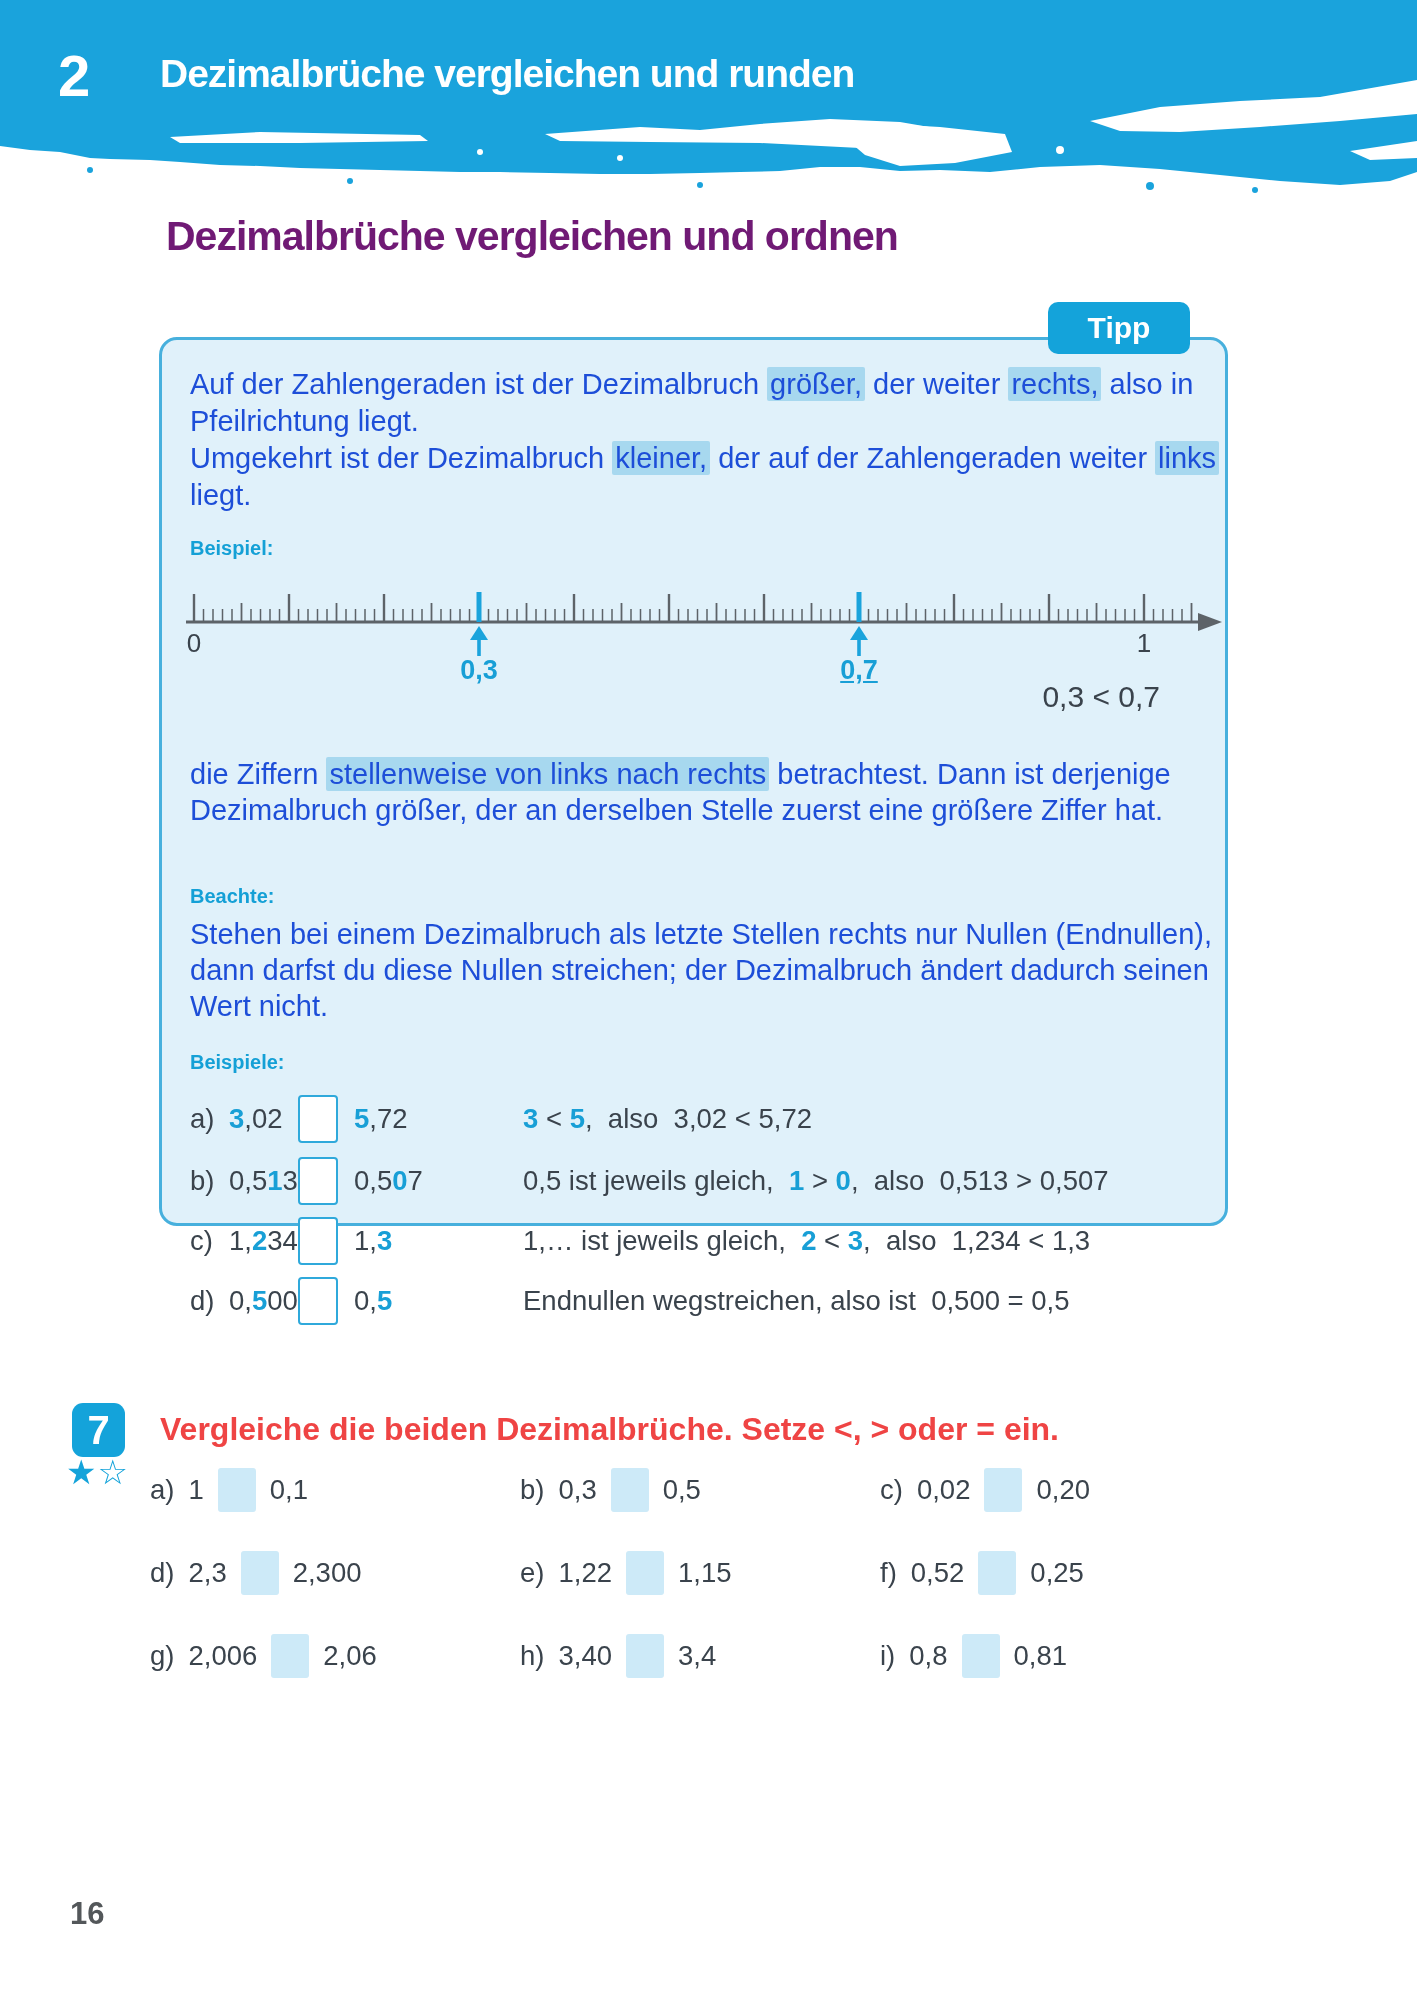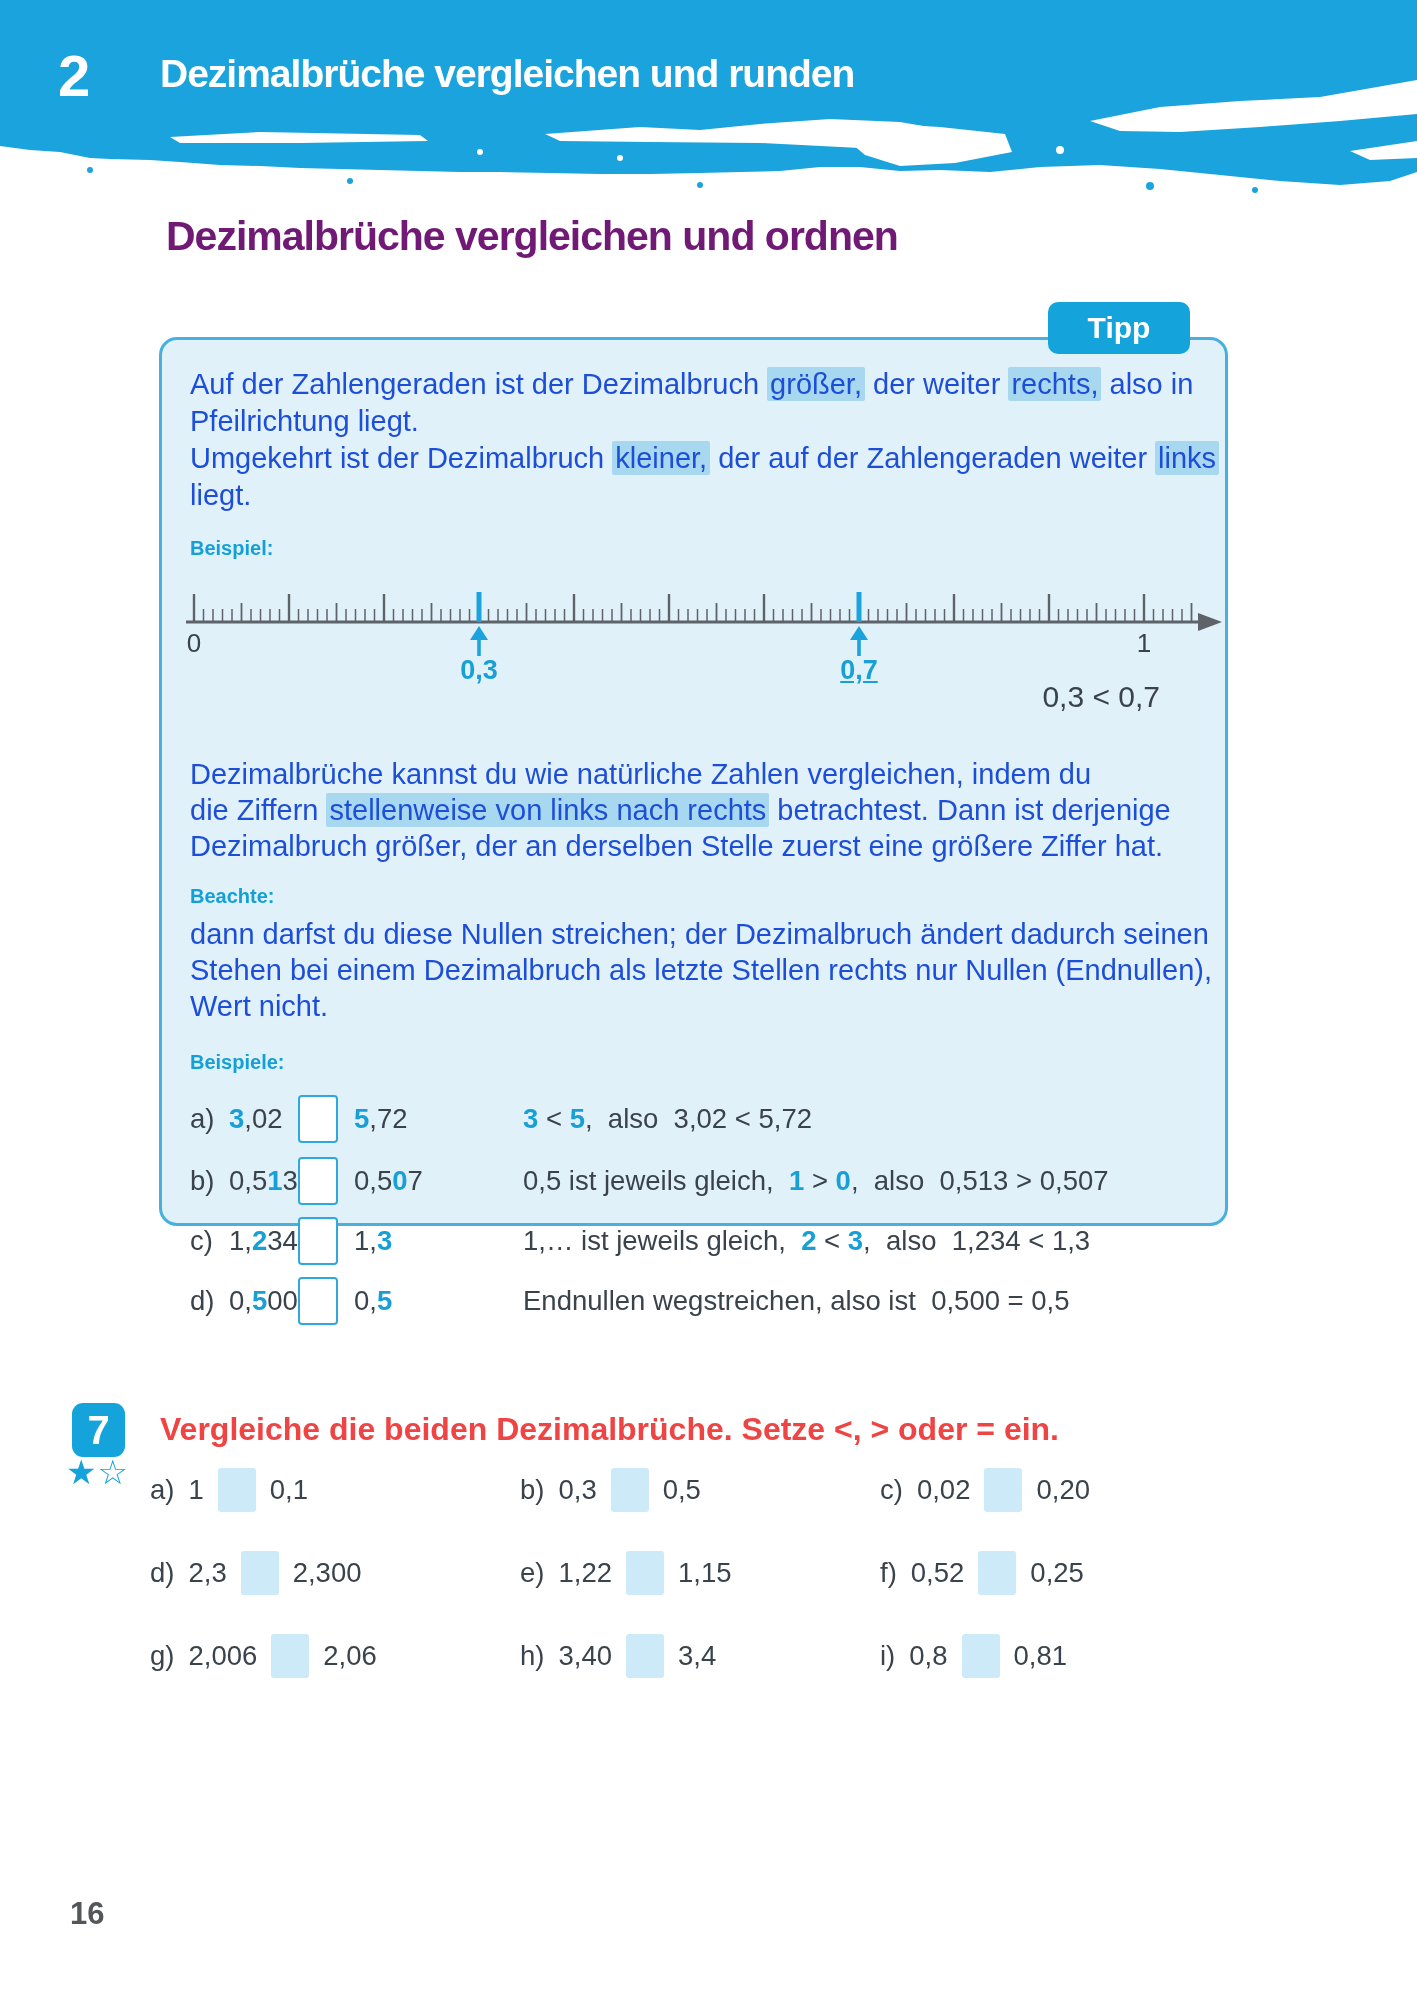--- a/index.html
+++ b/index.html
@@ -236,30 +236,29 @@
         <line x1="673" y1="78" x2="673" y2="58" stroke="#1aa3dc" stroke-width="3.6"></line>
         <polygon points="664,62 682,62 673,48" fill="#1aa3dc"></polygon>
       </svg>
     <div class="nl-lab nl-zero">0</div>
     <div class="nl-lab nl-one">1</div>
     <div class="nl-mark nl-m1">0,3</div>
     <div class="nl-mark nl-m2">0,7</div>
     <div class="nl-comp">0,3 &lt; 0,7</div>
 
     <div class="para p2">
-        <div class="line"><span>Dezimalbrüche kannst du wie natürliche Zahlen vergleichen, indem du</span></div>
         <div class="line"><span>die Ziffern </span><span class="hl">stellenweise von links nach rechts</span><span> betrachtest. Dann ist derjenige</span></div>
         <div class="line"><span>Dezimalbruch größer, der an derselben Stelle zuerst eine größere Ziffer hat.</span></div>
       </div>
 
     <div class="blue-label lbl-beachte">Beachte:</div>
 
     <div class="para p3">
+        <div class="line"><span>Stehen bei einem Dezimalbruch als letzte Stellen rechts nur Nullen (Endnullen),</span></div>
         <div class="line"><span>dann darfst du diese Nullen streichen; der Dezimalbruch ändert dadurch seinen</span></div>
-        <div class="line"><span>Stehen bei einem Dezimalbruch als letzte Stellen rechts nur Nullen (Endnullen),</span></div>
         <div class="line"><span>Wert nicht.</span></div>
       </div>
 
     <div class="blue-label lbl-beispiele">Beispiele:</div>
 
     <div id="examples">
         <div class="bsp-row" style="top: 755px;">
           <span class="bsp-label">a)</span>
           <span class="bsp-num1"><span class="blue">3</span><span>,02</span></span>
           <span class="bsp-box"></span>

